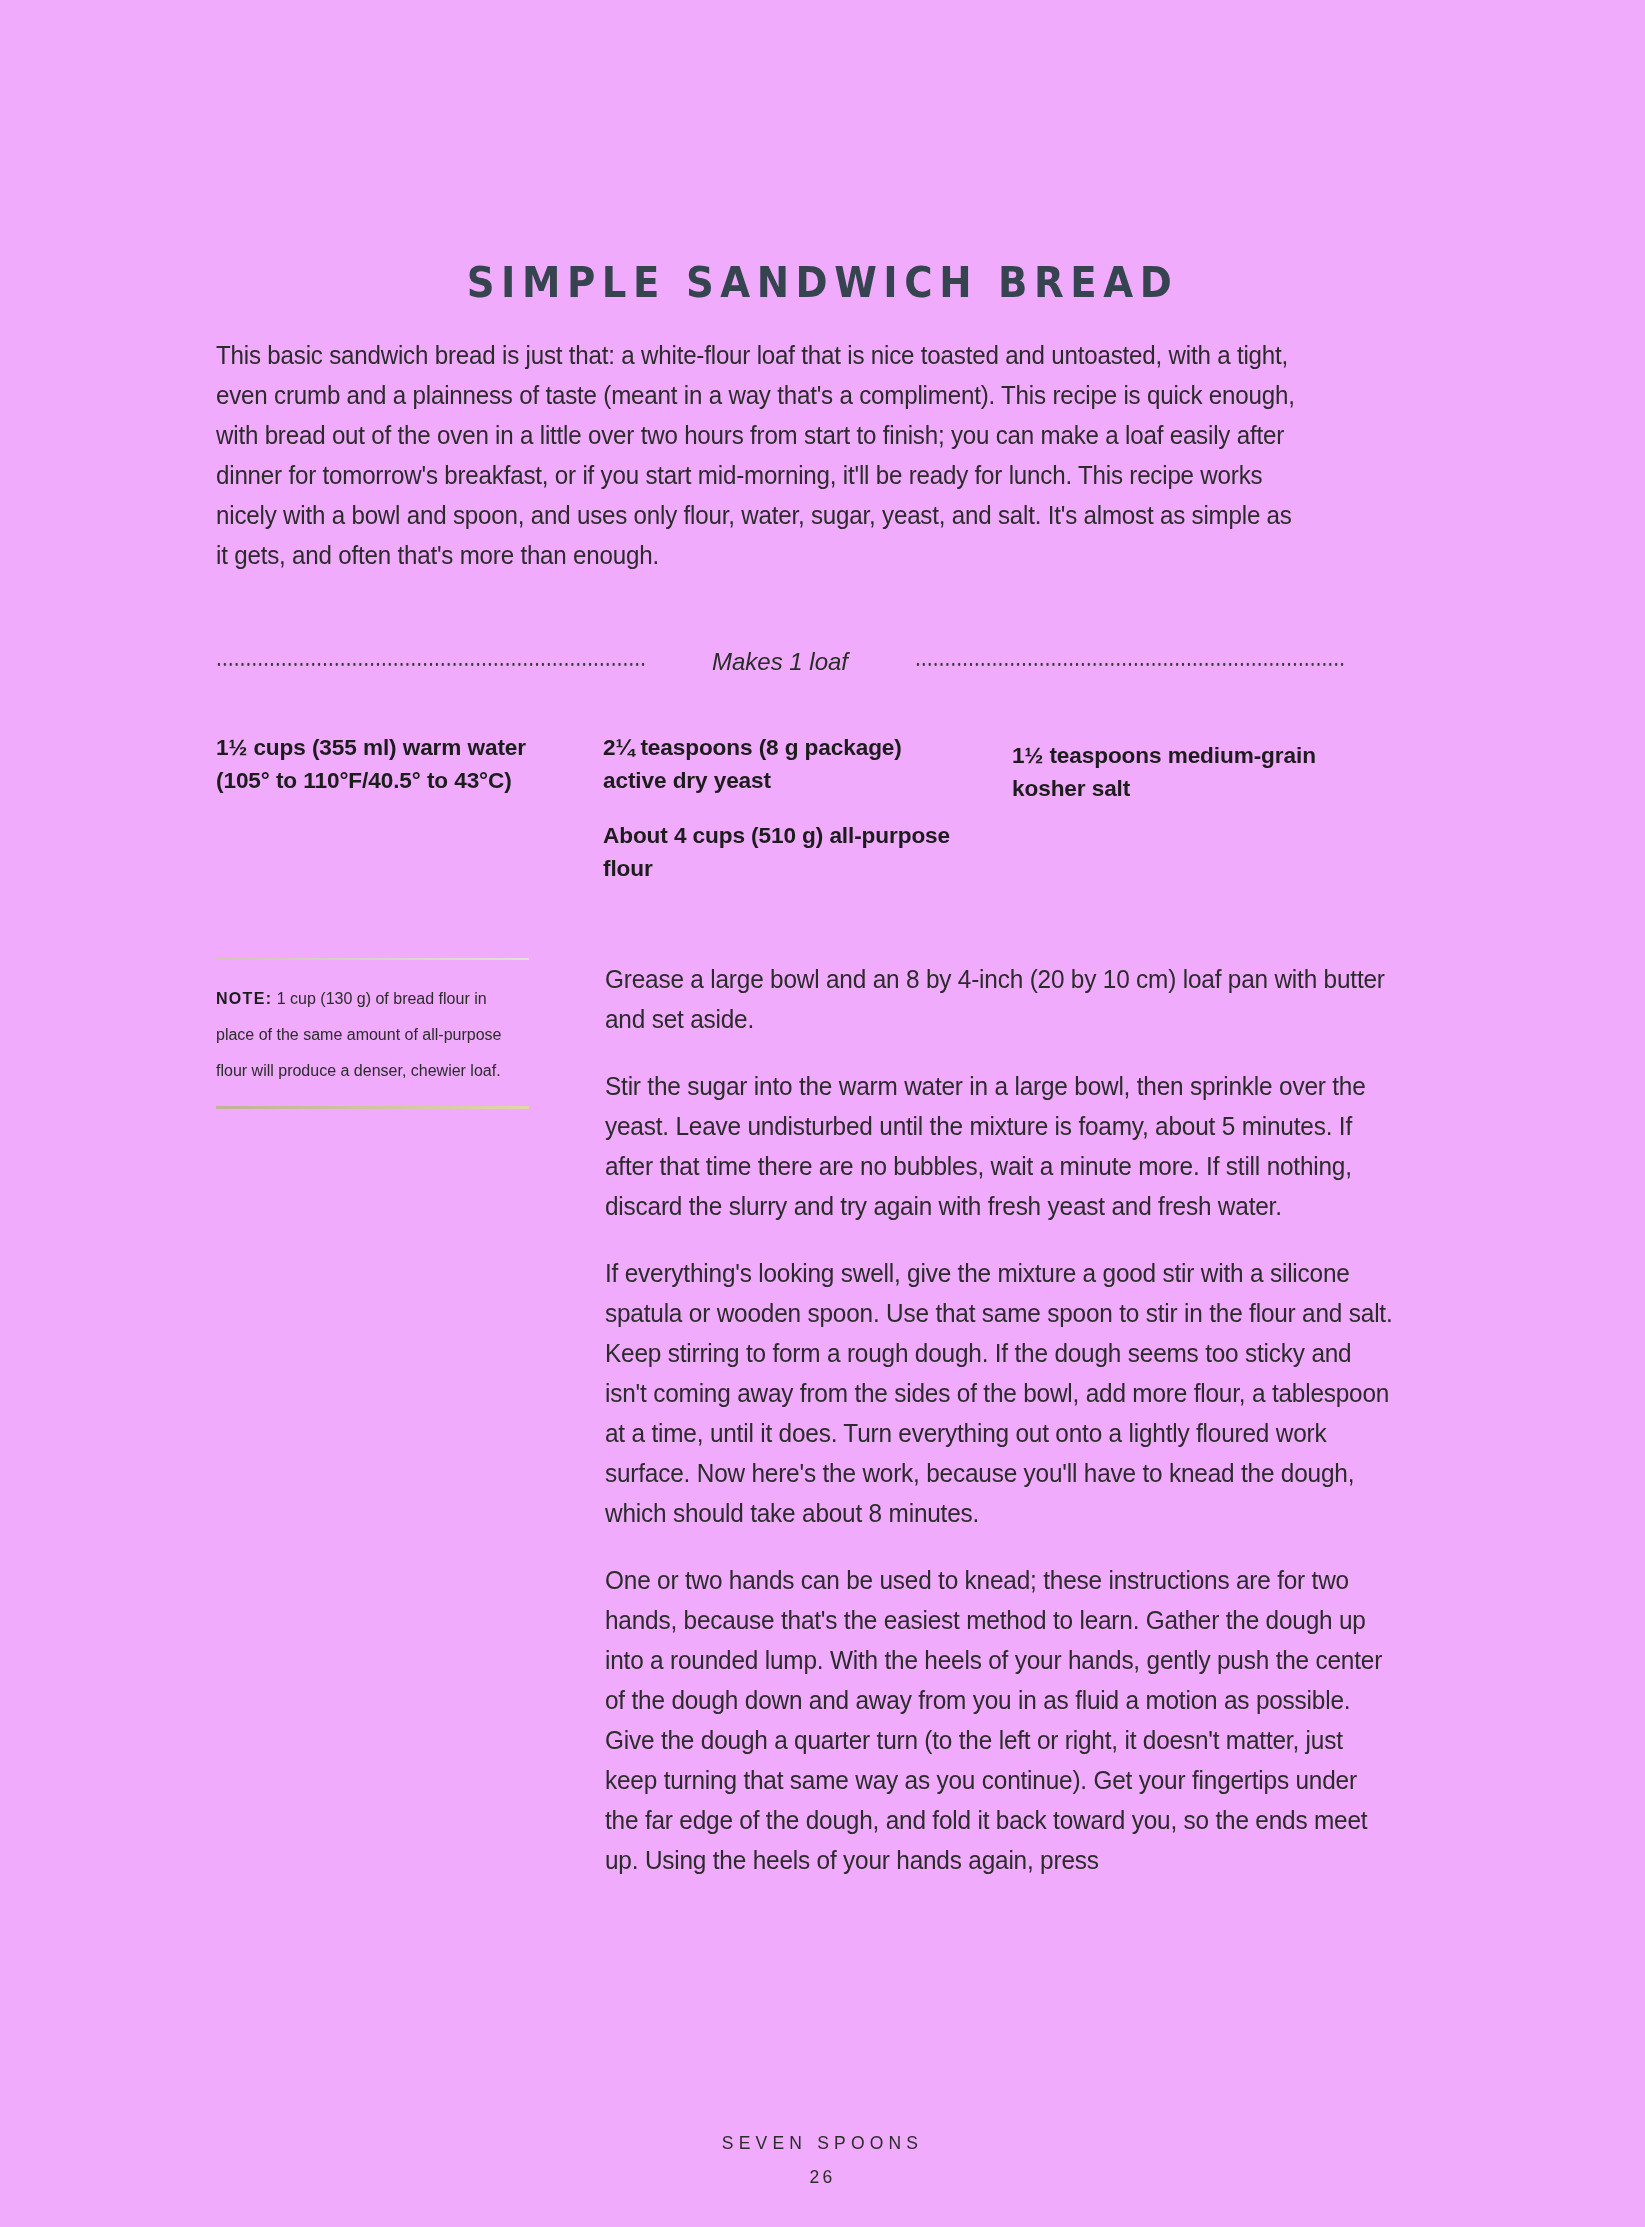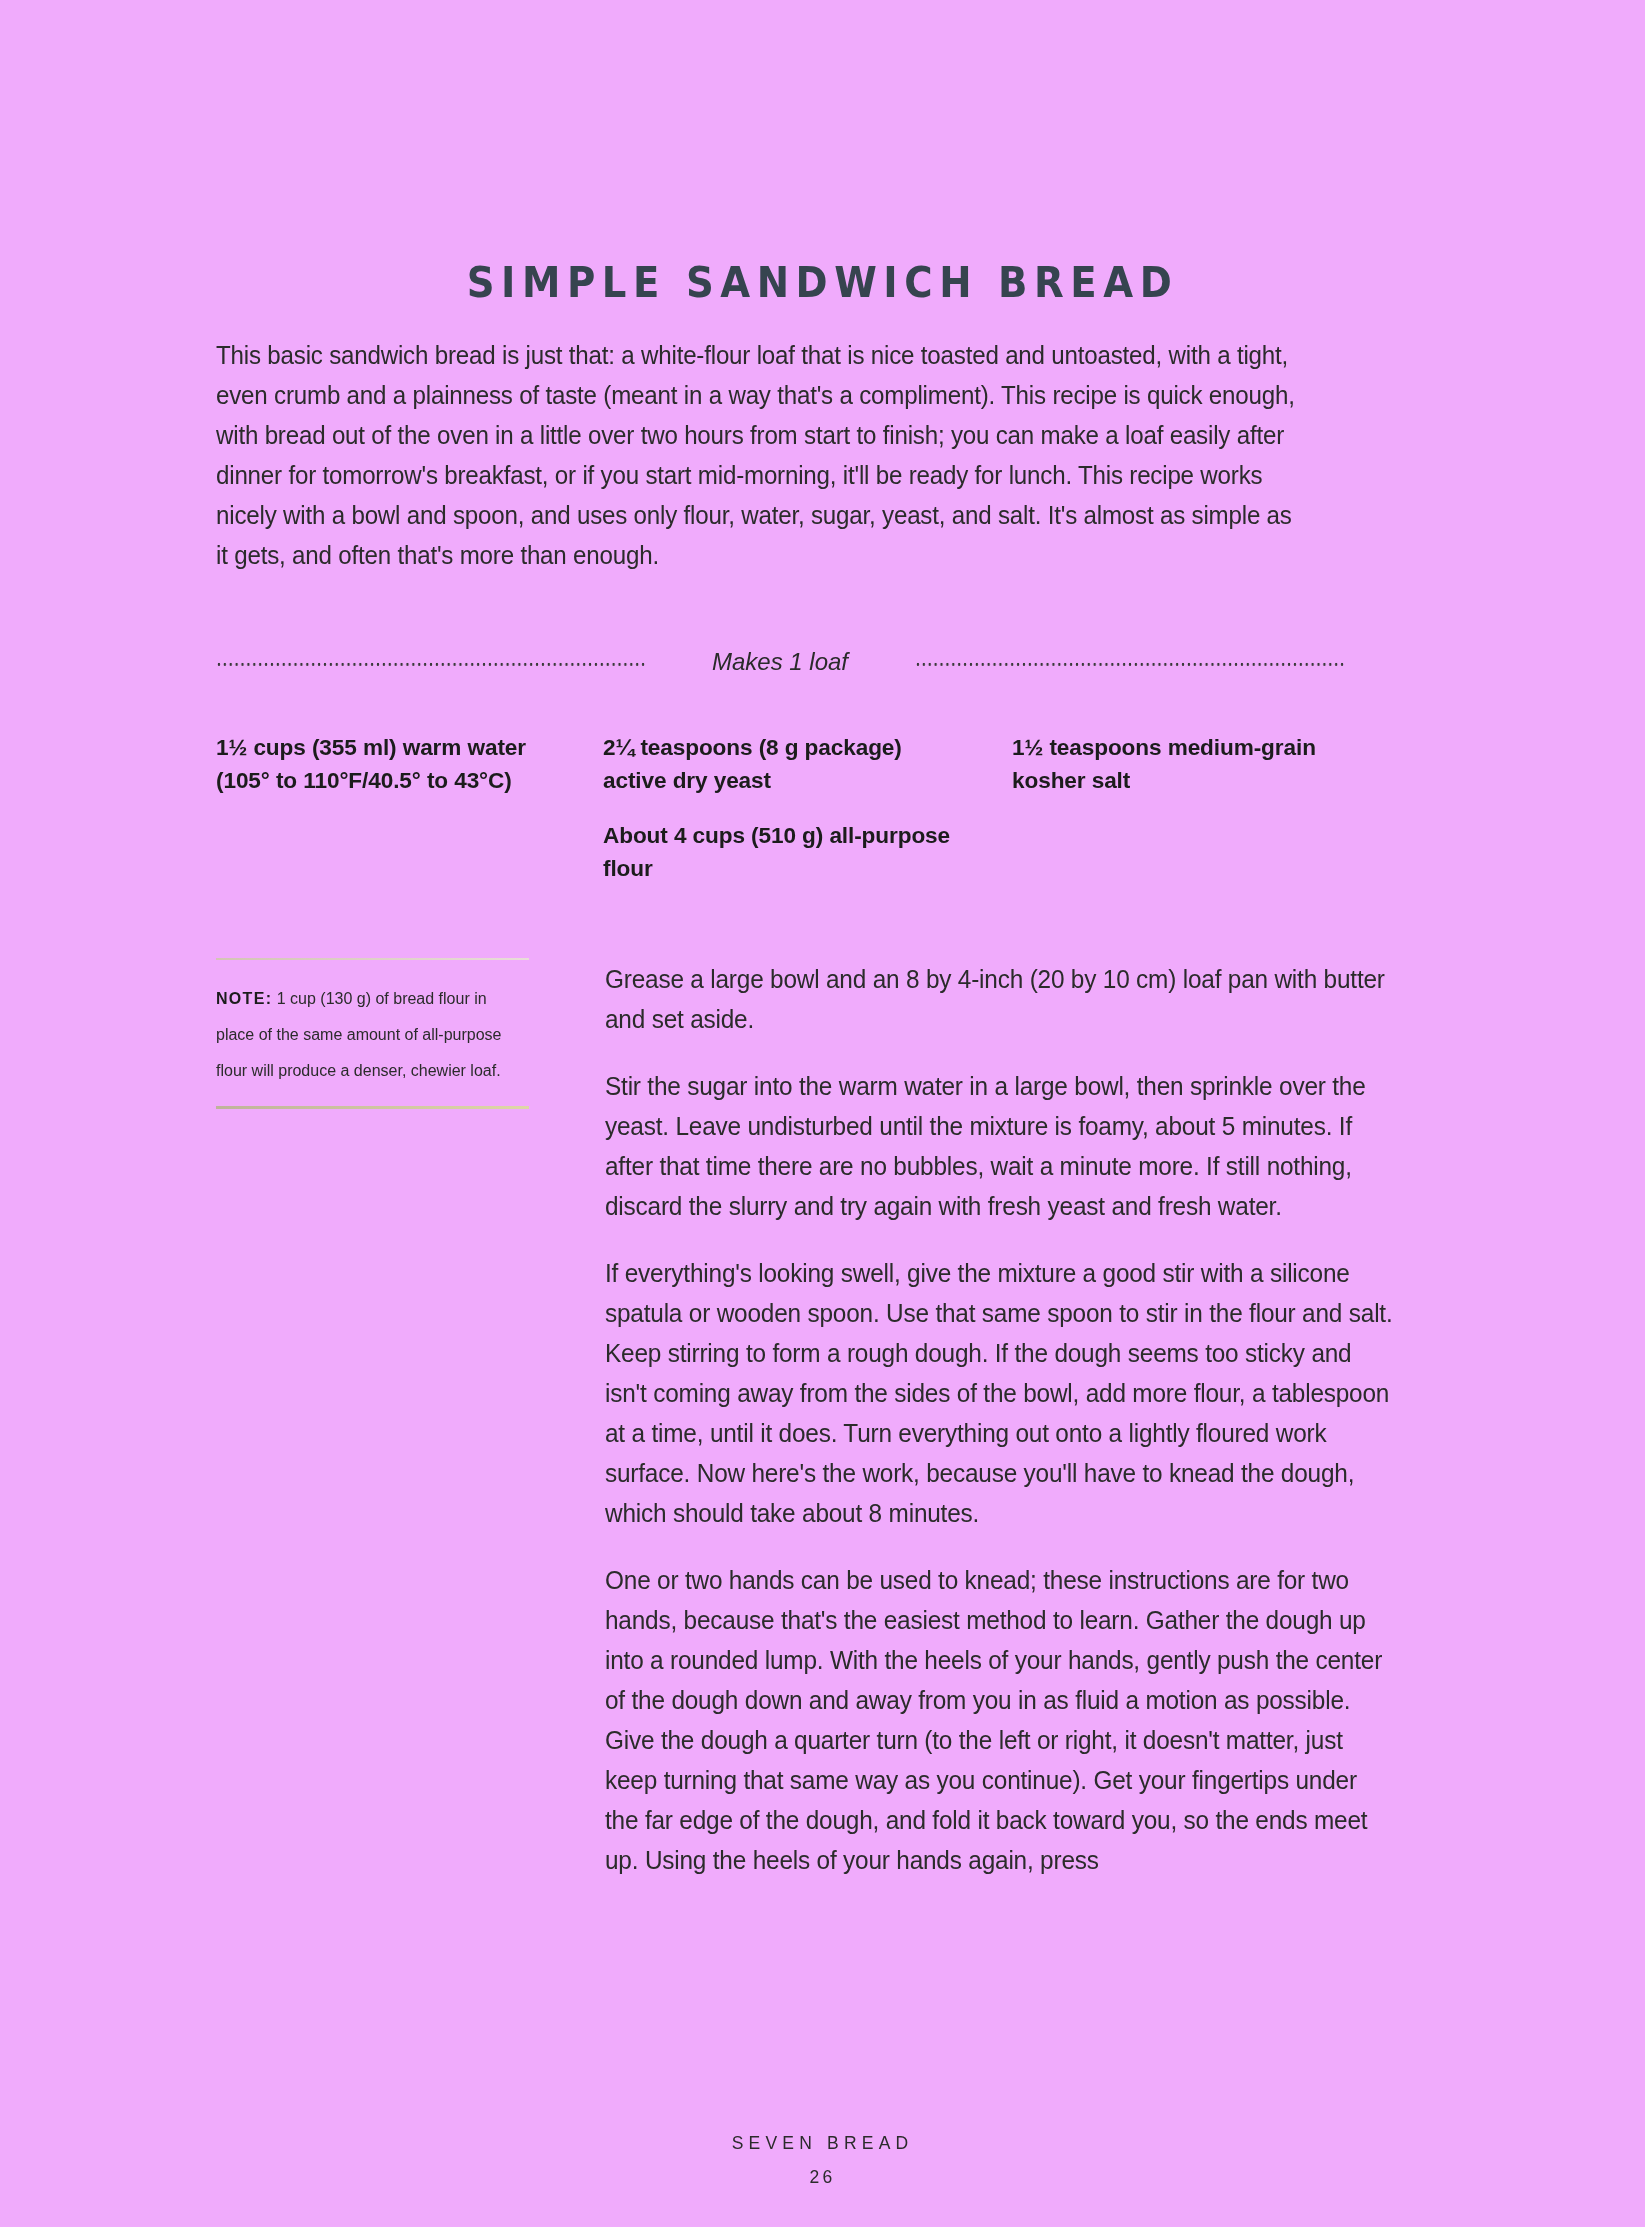--- a/index.html
+++ b/index.html
@@ -91,21 +91,21 @@
     position: absolute;
     top: 0;
     font-weight: 700;
     font-size: 22.6px;
     line-height: 33px;
     color: #1c1c1c;
     letter-spacing: -0.1px;
   }
   .ing-col.c1 { left: 0px;   width: 318px; }
   .ing-col.c2 { left: 387px; width: 365px; }
-  .ing-col.c3 { left: 796px;width: 341px; }
+  .ing-col.c3 { left: 796px;width: 341px; margin-top: 8px; }
   .ing-item { margin-bottom: 22px; }
   .ing-item:last-child { margin-bottom: 0; }
 
   
   .note-box {
     position: absolute;
     left: 216px;
     top: 958px;
     width: 313px;
   }
@@ -209,18 +209,18 @@
   </aside>
 
   <div class="instructions">
     <p>Grease a large bowl and an 8 by 4-inch (20 by 10 cm) loaf pan with butter and set aside.</p>
     <p>Stir the sugar into the warm water in a large bowl, then sprinkle over the yeast. Leave undisturbed until the mixture is foamy, about 5 minutes. If after that time there are no bubbles, wait a minute more. If still nothing, discard the slurry and try again with fresh yeast and fresh water.</p>
     <p>If everything's looking swell, give the mixture a good stir with a silicone spatula or wooden spoon. Use that same spoon to stir in the flour and salt. Keep stirring to form a rough dough. If the dough seems too sticky and isn't coming away from the sides of the bowl, add more flour, a tablespoon at a time, until it does. Turn everything out onto a lightly floured work surface. Now here's the work, because you'll have to knead the dough, which should take about 8 minutes.</p>
     <p>One or two hands can be used to knead; these instructions are for two hands, because that's the easiest method to learn. Gather the dough up into a rounded lump. With the heels of your hands, gently push the center of the dough down and away from you in as fluid a motion as possible. Give the dough a quarter turn (to the left or right, it doesn't matter, just keep turning that same way as you continue). Get your fingertips under the far edge of the dough, and fold it back toward you, so the ends meet up. Using the heels of your hands again, press</p>
   </div>
 
   <div class="footer">
-    <div class="footer-book">SEVEN BREAD</div>
+    <div class="footer-book">SEVEN SPOONS</div>
     <div class="footer-page">26</div>
   </div>
 
 </div>
 
 
 </body></html>

